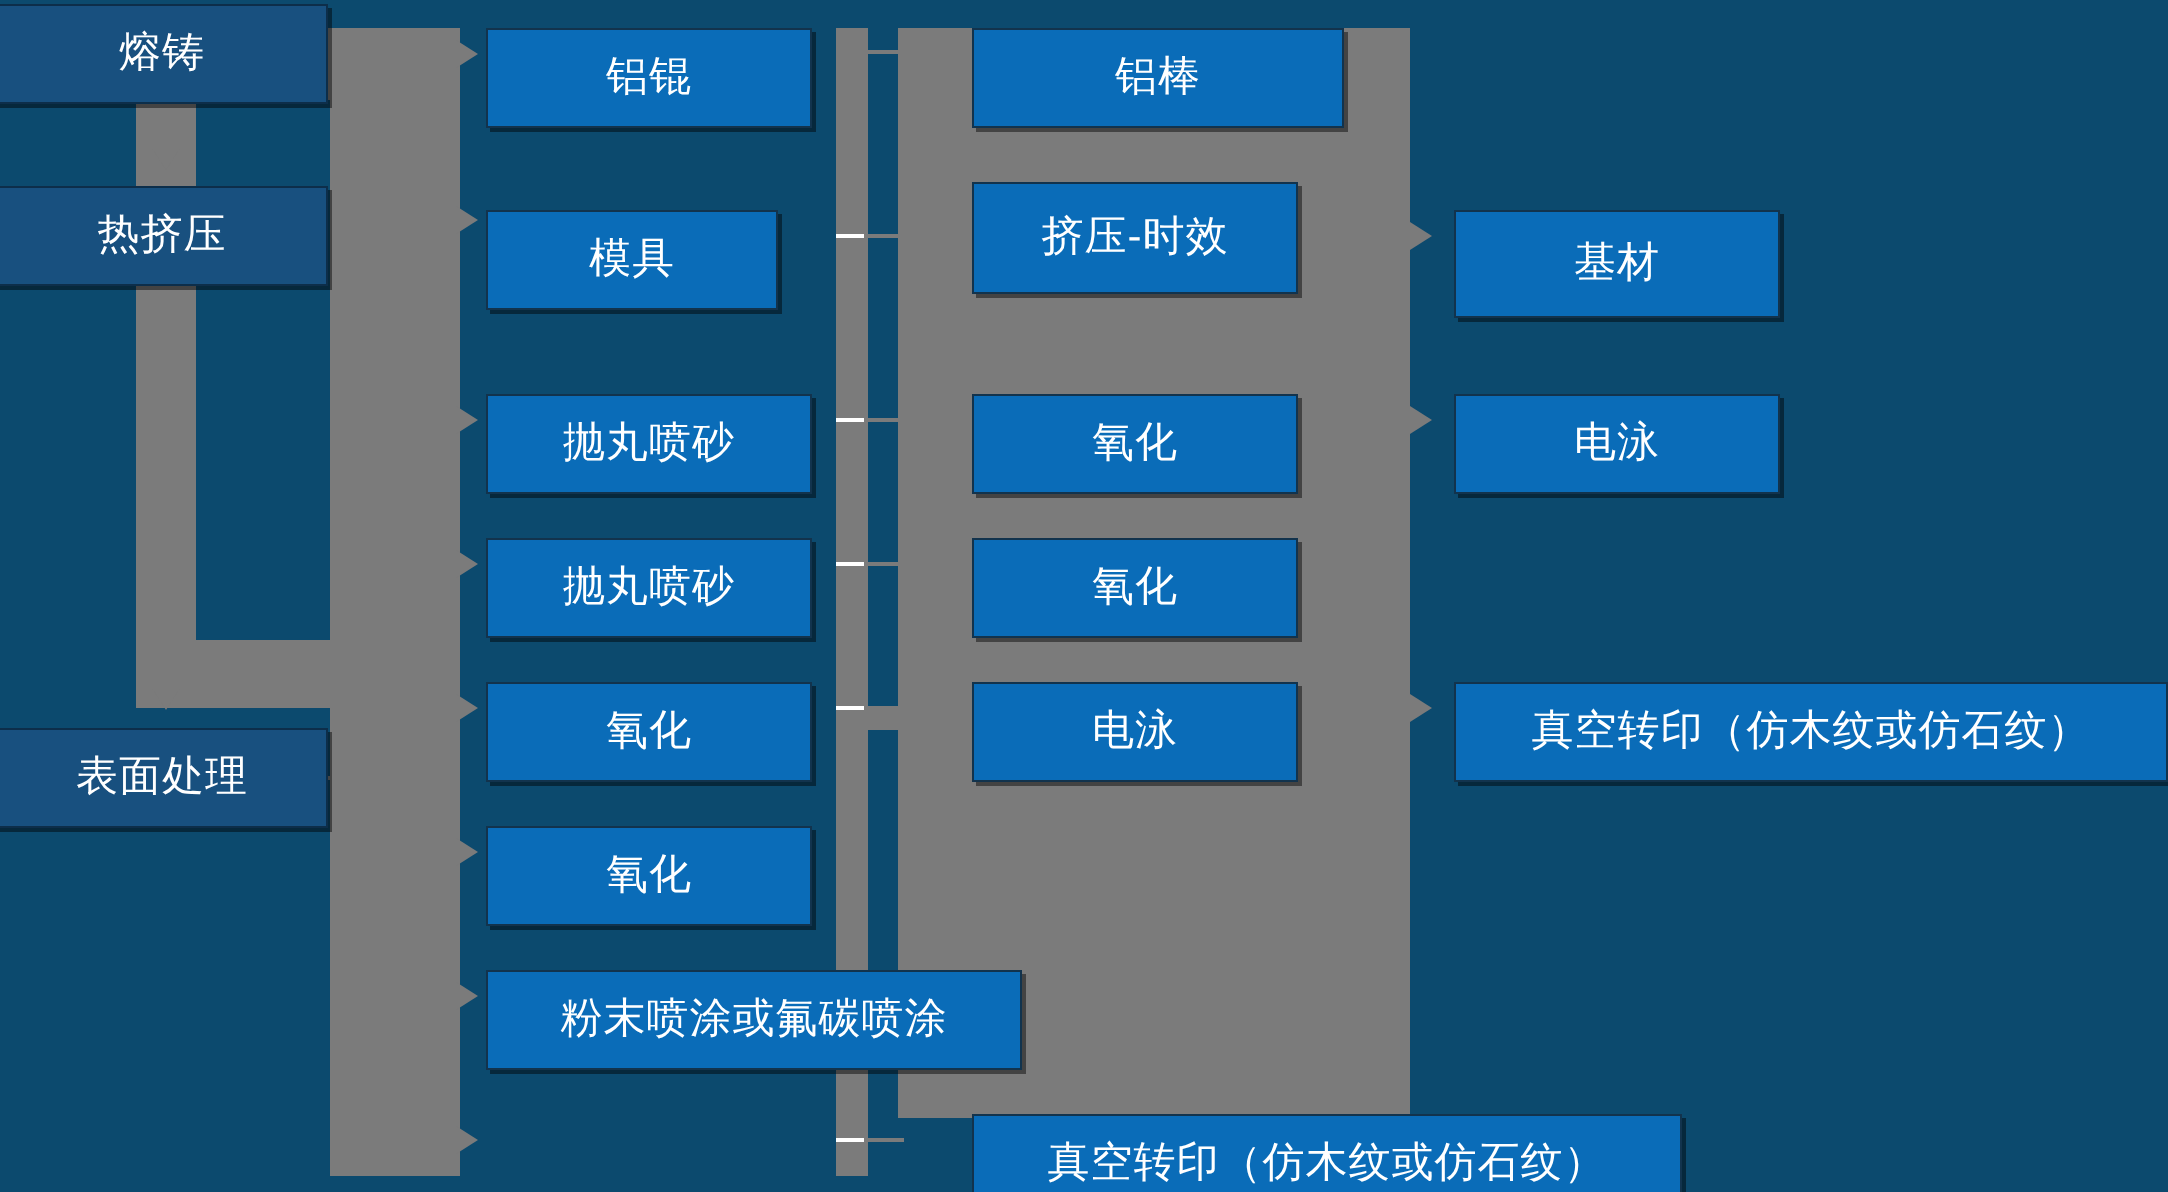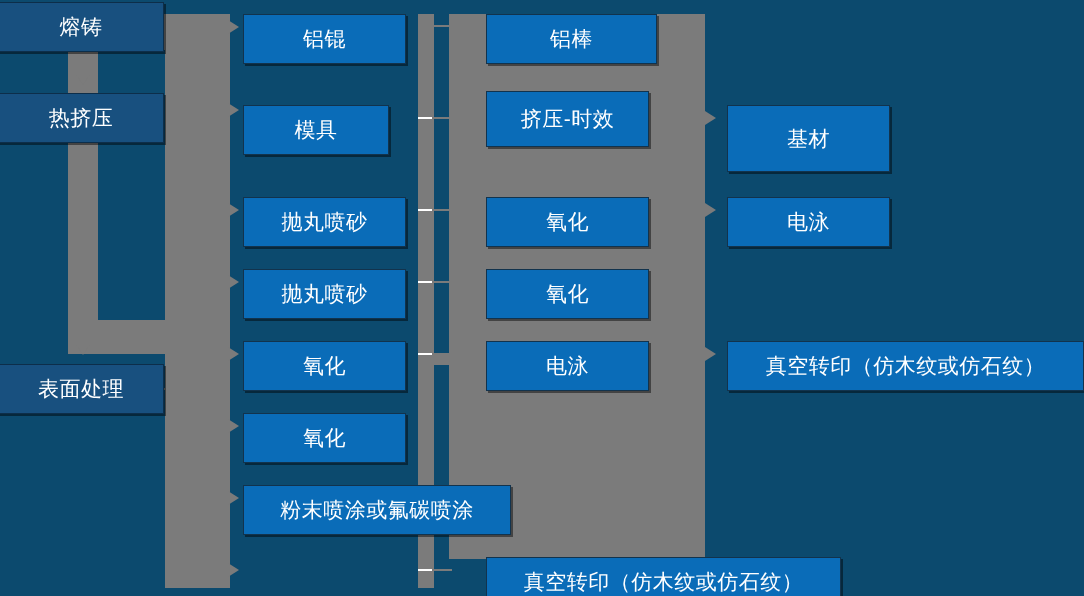--- a/index.html
+++ b/index.html
@@ -142,31 +142,31 @@
 
   <div class="node step" style="left:243px; top:257px; width:163px; height:50px;">抛丸喷砂</div>
 
   <div class="node step" style="left:243px; top:329px; width:163px; height:50px;">氧化</div>
 
   <div class="node step" style="left:243px; top:401px; width:163px; height:50px;">氧化</div>
 
   <div class="node step" style="left:243px; top:473px; width:268px; height:50px;">粉末喷涂或氟碳喷涂</div>
 
 
-  <div class="node step" style="left:486px; top:2px; width:171px; height:50px;">铝棒</div>
+  <div class="node step" style="left:486px; top:2px; width:186px; height:50px;">铝棒</div>
 
   <div class="node step" style="left:486px; top:79px; width:163px; height:56px;">挤压-时效</div>
 
   <div class="node step" style="left:486px; top:185px; width:163px; height:50px;">氧化</div>
 
   <div class="node step" style="left:486px; top:257px; width:163px; height:50px;">氧化</div>
 
   <div class="node step" style="left:486px; top:329px; width:163px; height:50px;">电泳</div>
 
   <div class="node step" style="left:486px; top:545px; width:355px; height:50px;">真空转印（仿木纹或仿石纹）</div>
 
-  <div class="node step" style="left:727px; top:93px; width:163px; height:67px;">基材</div>
+  <div class="node step" style="left:727px; top:93px; width:163px; height:54px;">基材</div>
 
   <div class="node step" style="left:727px; top:185px; width:163px; height:50px;">电泳</div>
 
   <div class="node step" style="left:727px; top:329px; width:357px; height:50px;">真空转印（仿木纹或仿石纹）</div>
 
 </div>
 
 </body></html>

